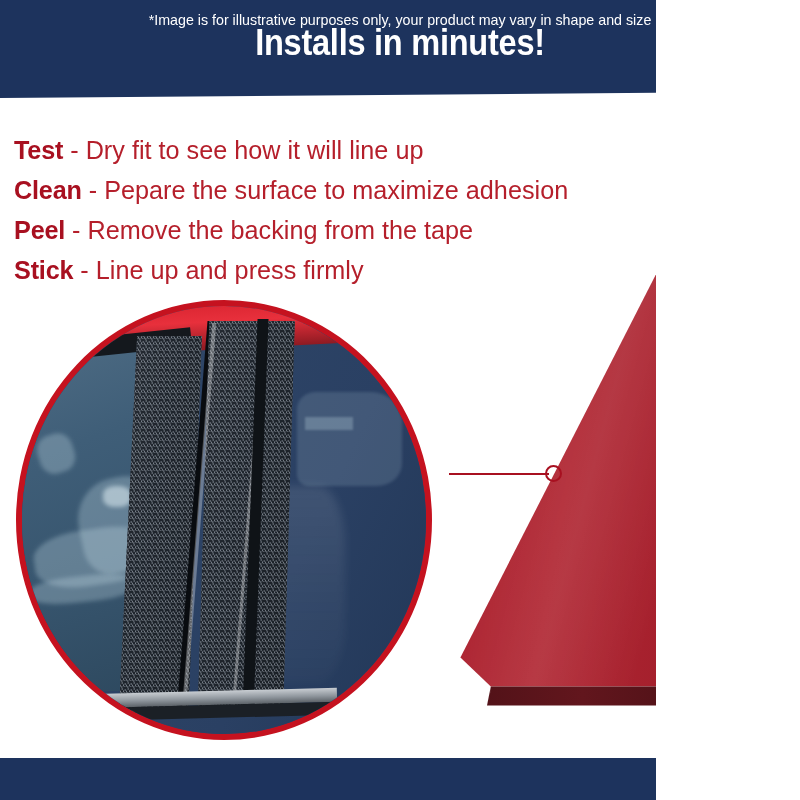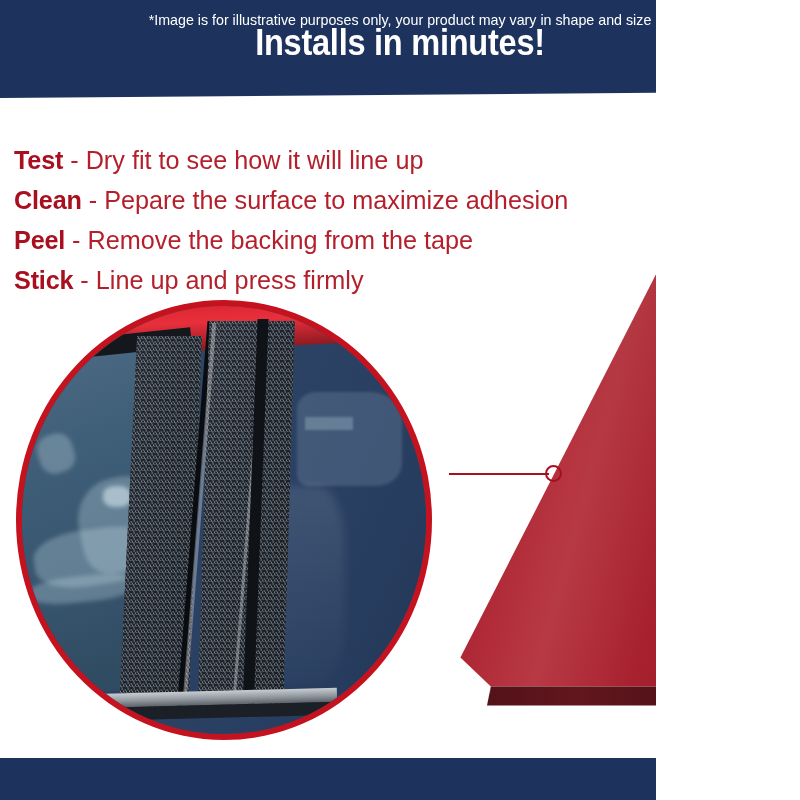--- a/index.html
+++ b/index.html
@@ -96,21 +96,21 @@
     width: 380px;
     height: 640px;
     background: rgba(255,255,255,0.10);
     clip-path: polygon(8% 89%, 16% 93.5%, 16% 94.6%, 7.4% 89.8%);
   }
 
   
   .steps {
     position: absolute;
     left: 14px;
-    top: 140px;
+    top: 130px;
     width: 680px;
   }
   .step-line {
     font-size: 26px;
     line-height: 40px;
     color: #b51f2b;
     white-space: nowrap;
     transform: scaleX(0.97);
     transform-origin: left center;
   }

